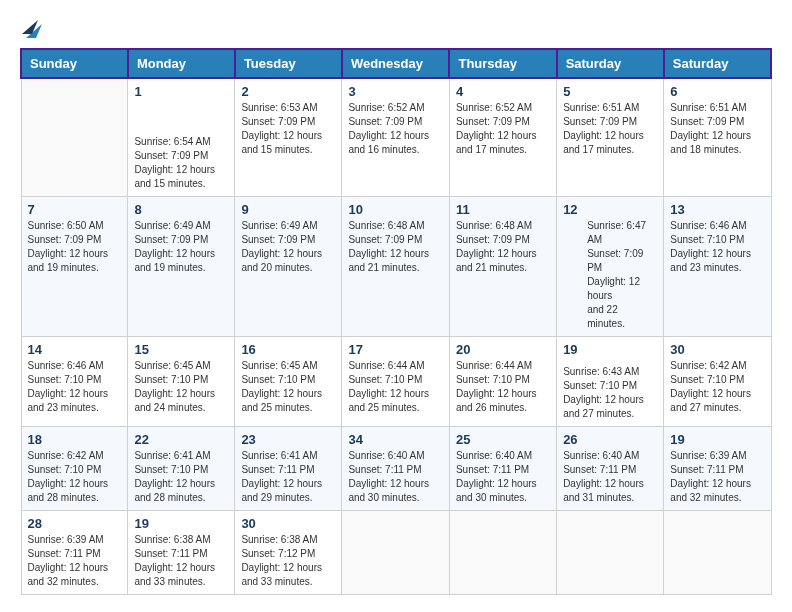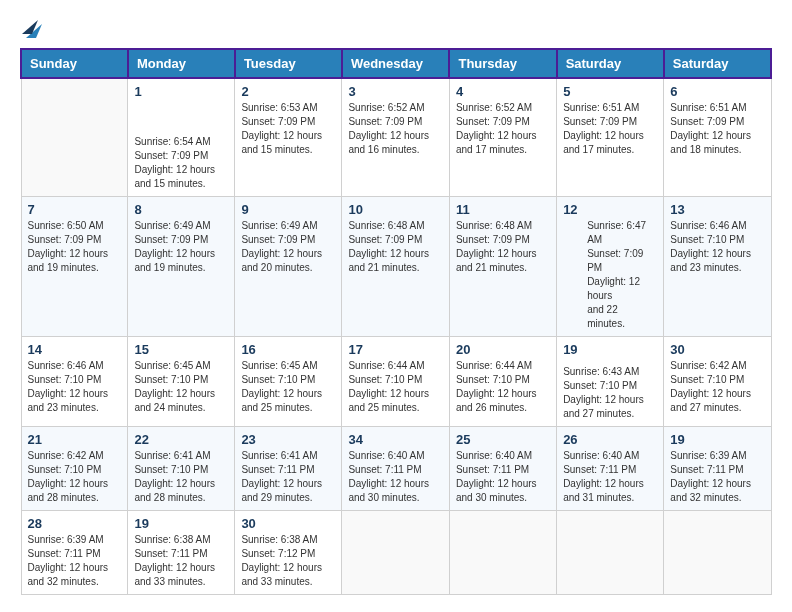--- a/index.html
+++ b/index.html
@@ -260,21 +260,21 @@
         <td>
           <div class="day-number">30</div>
           <div class="day-info" style="white-space: pre-line;">Sunrise: 6:42 AM
 Sunset: 7:10 PM
 Daylight: 12 hours
 and 27 minutes.</div>
         </td>
       </tr>
       <tr>
         <td>
-          <div class="day-number">21</div>
+          <div class="day-number">18</div>
           <div class="day-info" style="white-space: pre-line;">Sunrise: 6:42 AM
 Sunset: 7:10 PM
 Daylight: 12 hours
 and 28 minutes.</div>
         </td>
         <td>
           <div class="day-number">22</div>
           <div class="day-info" style="white-space: pre-line;">Sunrise: 6:41 AM
 Sunset: 7:10 PM
 Daylight: 12 hours

